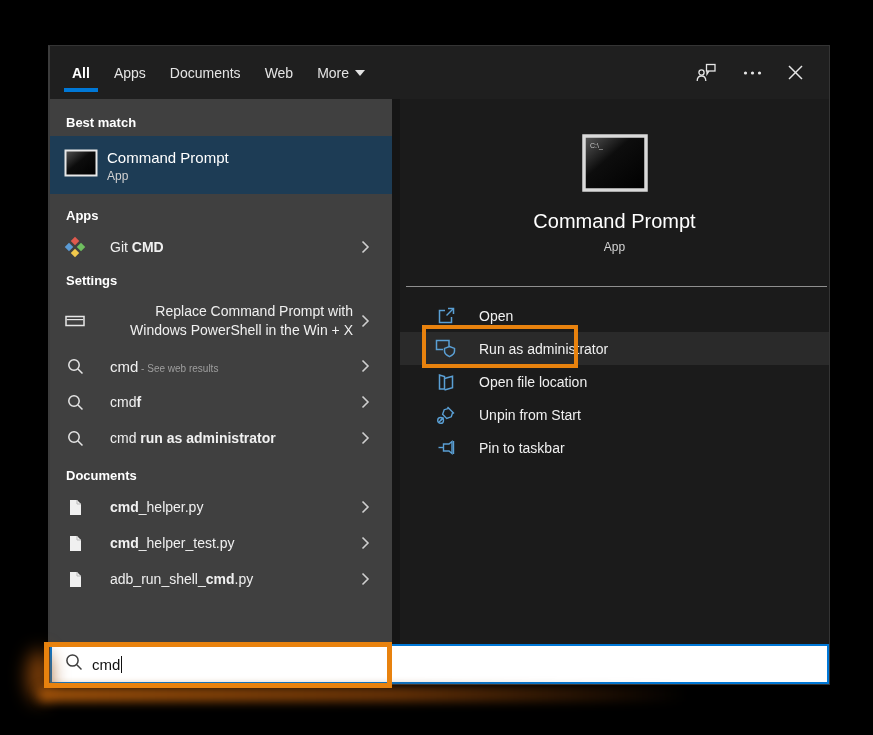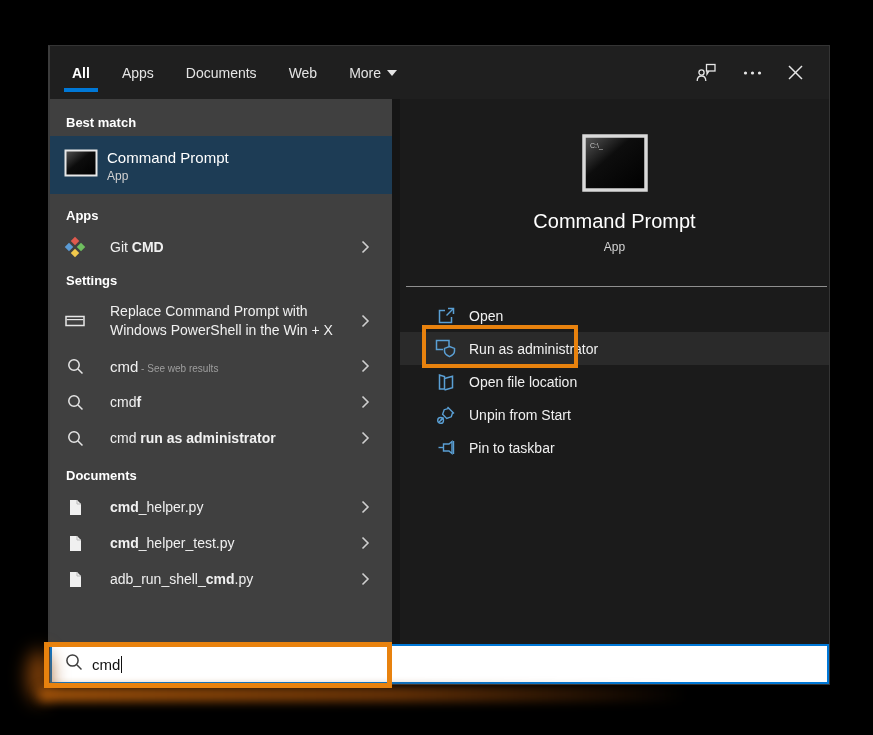--- a/index.html
+++ b/index.html
@@ -5,63 +5,63 @@
   html,body{margin:0;padding:0;background:#000;}
   *{box-sizing:border-box;font-family:"Liberation Sans","DejaVu Sans",sans-serif;}
   .canvas{position:relative;width:873px;height:735px;background:#000;overflow:hidden;}
 
   .window{position:absolute;left:48px;top:45px;width:782px;height:640px;
           background:#1b1b1b;border:1px solid #343434;border-left:2px solid #3c3c3c;}
 
   
   .header{position:absolute;left:0;top:0;right:0;height:53px;background:#1f1f1f;
           display:flex;align-items:stretch;}
-  .tabs{display:flex;align-items:stretch;padding-left:12px;gap:12px;}
+  .tabs{display:flex;align-items:stretch;padding-left:12px;gap:4px;}
   .tab{position:relative;display:flex;align-items:center;padding:0 10px;color:#e4e4e4;
        font-size:14px;cursor:default;}
   .tab.active{color:#fff;font-weight:bold;}
   .tab.active .tab-underline{position:absolute;left:2px;right:2px;bottom:7px;height:4px;background:#0078d7;}
   .tab .dd{margin-left:6px;display:flex;align-items:center;}
   .header-actions{margin-left:auto;display:flex;align-items:center;gap:26px;padding-right:26px;}
   .hicon{display:flex;align-items:center;justify-content:center;}
 
   
   .body{position:absolute;left:0;top:53px;right:0;bottom:40px;display:flex;}
   .left-pane{width:342px;background:#404040;overflow:hidden;padding-top:8px;}
   .pane-divider{width:8px;background:#151515;}
   .right-pane{flex:1;background:#1b1b1b;position:relative;}
 
   .section-header{padding:8px 16px 6px 16px;color:#fff;font-size:13px;font-weight:bold;}
   .row{display:flex;align-items:center;height:36px;padding:0 22px 0 10px;color:#f0f0f0;font-size:14px;}
   .row .icon-box{width:30px;display:flex;align-items:center;justify-content:center;flex:none;}
   .row .row-label{margin-left:20px;flex:1;min-width:0;white-space:nowrap;}
   .row .chev{flex:none;margin-left:8px;display:flex;align-items:center;}
   .row.two-line{height:54px;}
-  .row.two-line .row-label{white-space:normal;line-height:19px;font-size:14px;width:230px;}
+  .row.two-line .row-label{white-space:normal;line-height:19px;font-size:14px;width:230px;text-align:right;}
   .b{font-weight:bold;}
   .dim{color:#9e9e9e;font-size:10px;}
   .main-txt{font-size:15px;}
 
   .best-row{display:flex;align-items:center;height:58px;background:#1d3c55;padding:0 16px 0 14px;}
   .best-row .bm-text{margin-left:9px;}
   .bm-title{color:#fff;font-size:15px;line-height:19px;}
   .bm-sub{color:#d2d2d2;font-size:12px;margin-top:2px;}
 
   
   .preview-top{position:absolute;left:0;top:0;right:0;height:187px;text-align:center;}
   .big-icon{margin:35px auto 0 auto;width:66px;height:58px;display:flex;}
   .prev-title{margin-top:18px;color:#fff;font-size:20px;}
   .prev-sub{margin-top:7px;color:#d2d2d2;font-size:12px;}
   .prev-divider{position:absolute;left:6px;right:2px;top:187px;height:1px;background:#8f8f8f;}
 
   .actions{position:absolute;left:0;right:0;top:200px;}
   .action-row{display:flex;align-items:center;height:33px;padding-left:34px;color:#f0f0f0;font-size:14px;}
   .action-row.hl{background:#2a2a2a;}
   .action-row .aicon{width:24px;display:flex;align-items:center;justify-content:center;flex:none;}
-  .action-row .alabel{margin-left:11px;}
+  .action-row .alabel{margin-left:21px;}
 
   
   .search-bar{position:absolute;left:0;right:0;bottom:0;height:40px;background:#fff;
               border:2px solid #0078d7;display:flex;align-items:center;padding-left:13px;}
   .search-bar .stext{margin-left:9px;color:#111;font-size:15px;}
   .caret{display:inline-block;width:1px;height:17px;background:#111;vertical-align:middle;margin-left:1px;}
 
   
   .anno{position:absolute;border:4px solid #e8820e;z-index:20;pointer-events:none;}
   .anno-run{left:422px;top:325px;width:156px;height:43px;}

